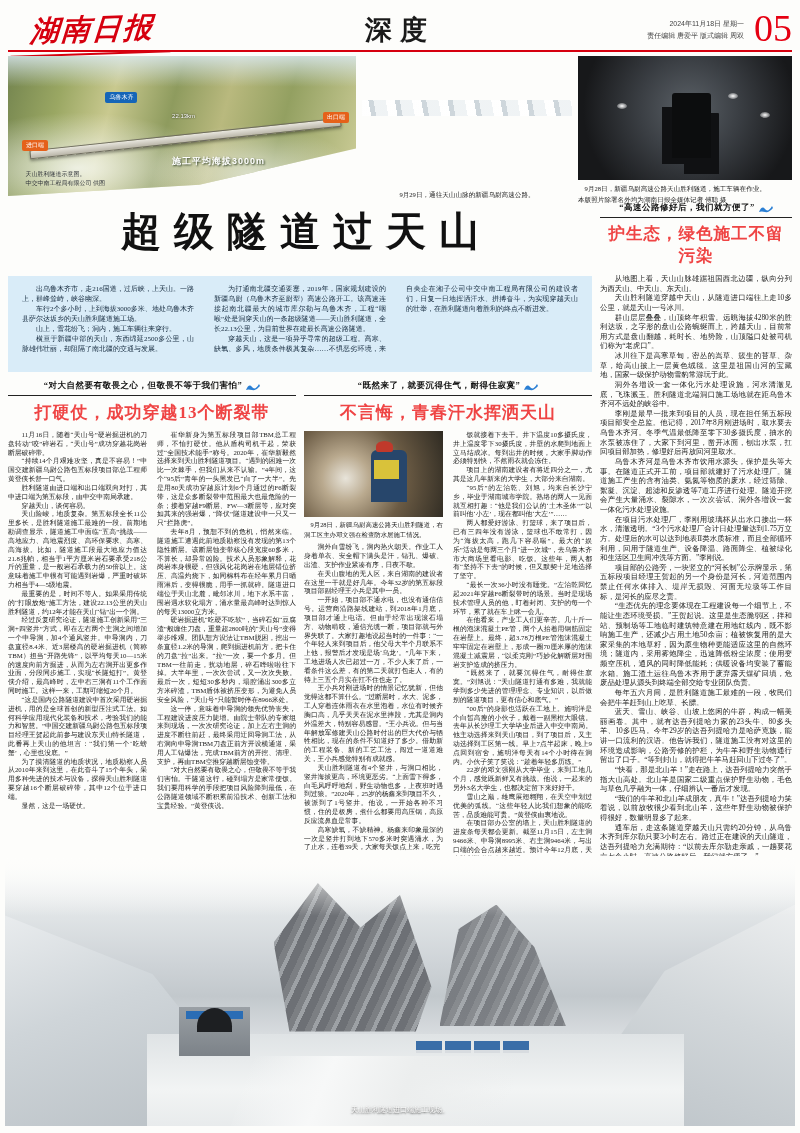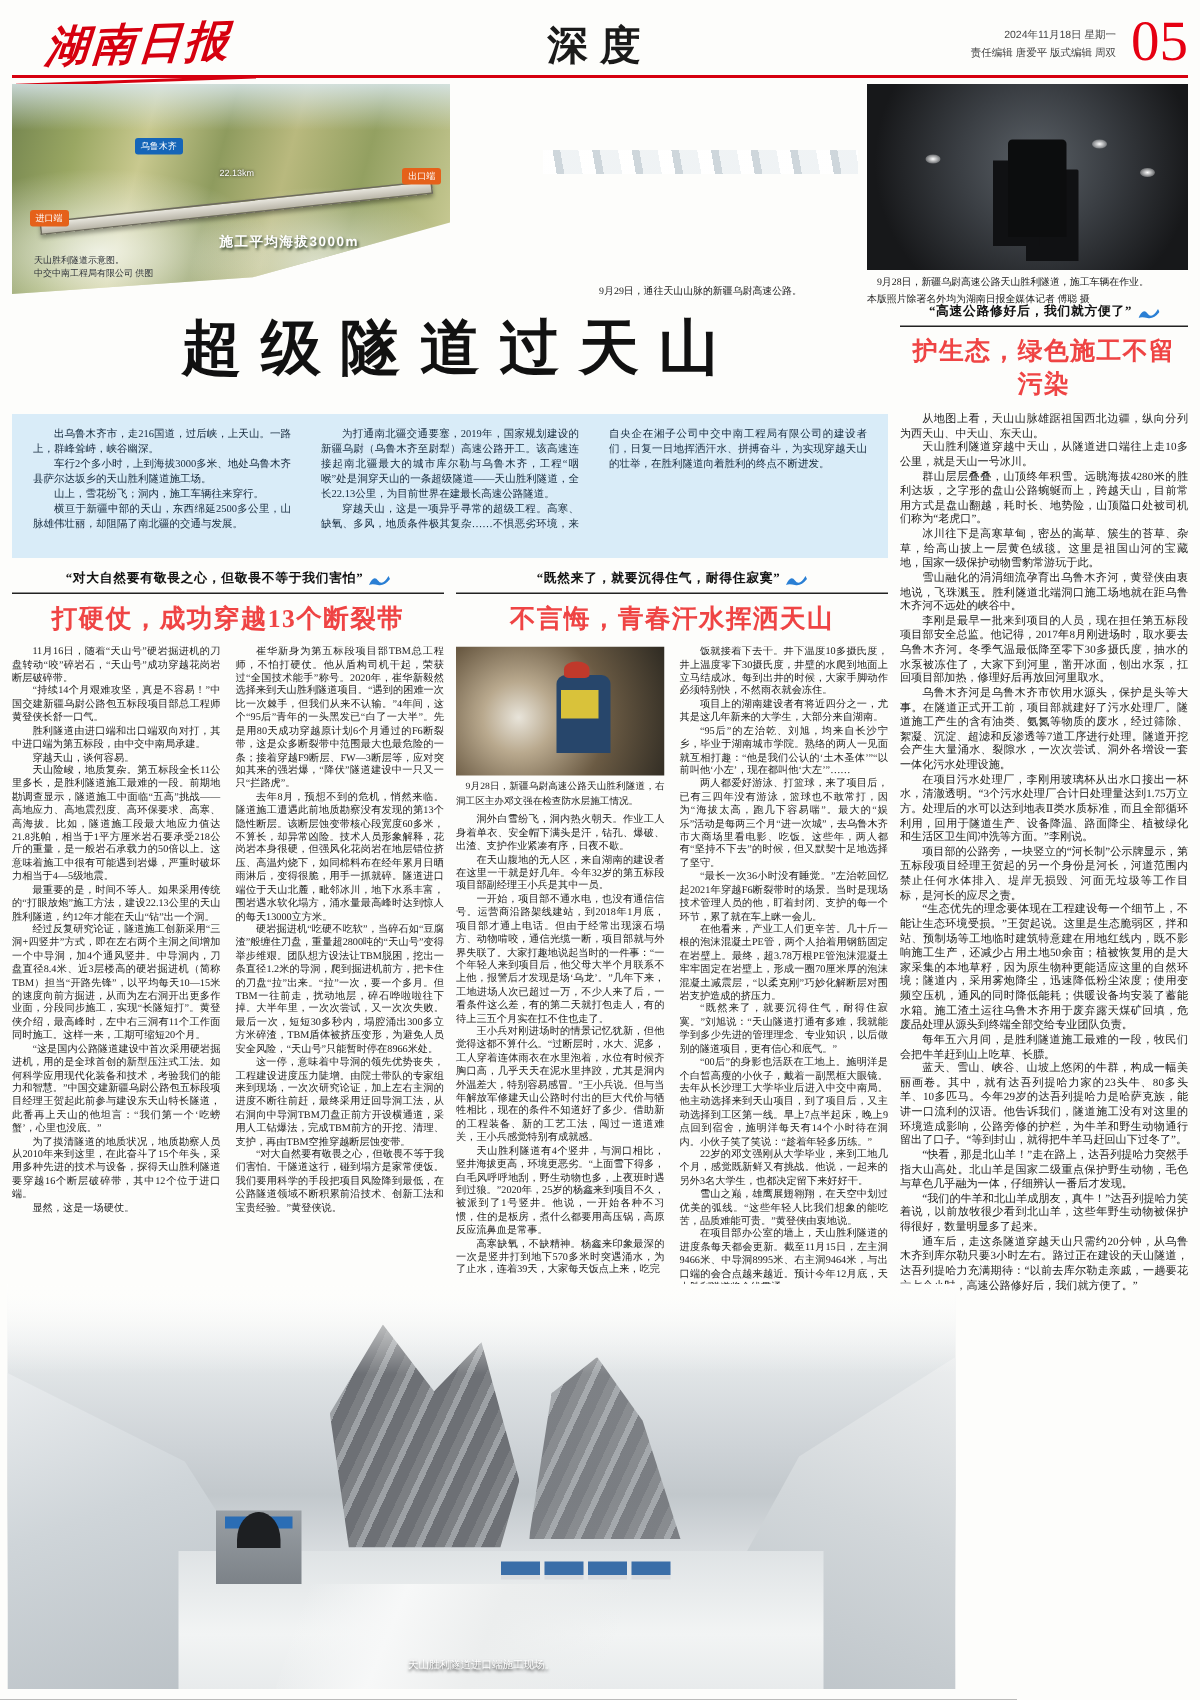--- a/index.html
+++ b/index.html
@@ -26,21 +26,21 @@
     font-family:"Liberation Sans","DejaVu Sans",sans-serif;
   }
   .pageno {
     position:absolute; right:8px; top:6px; font-size:38px; color:#e60012;
     font-family:"Liberation Serif",serif; font-weight:normal;
   }
   .header-rule { position:absolute; left:8px; right:8px; top:50px; height:2px; background:#d6000f; }
   
   figure { position:absolute; overflow:hidden; }
   .map-photo {
-    left:8px; top:56px; width:292px; height:140px;
+    left:8px; top:56px; width:348px; height:140px;
     clip-path:polygon(0 0,100% 0,100% 66%,55% 92%,0 100%);
     background:
       linear-gradient(180deg, rgba(220,235,245,.8) 0%, rgba(255,255,255,0) 22%),
       radial-gradient(ellipse at 20% 80%, rgba(250,252,250,.8), transparent 35%),
       radial-gradient(ellipse at 70% 85%, rgba(245,248,244,.7), transparent 30%),
       linear-gradient(105deg,#72834e 0%,#9aa763 16%,#c9c98f 30%,#8e9b5e 46%,#b9b97e 60%,#93a061 76%,#cfcf9a 100%);
   }
   .tunnel-line {
     position:absolute; left:6%; right:4%; top:56%; height:9px;
     background:linear-gradient(180deg,#e8e6de,#b9b5a8); border:1px solid #6d6a5e;
@@ -113,21 +113,21 @@
   .vest { position:absolute; left:50%; top:34%; width:18%; height:22%; background:#d9c23a; }
   .sec2-caption { font-size:6.4px; line-height:1.5; color:#222; text-indent:1em; margin-bottom:4px; }
   
   .aside { position:absolute; left:600px; top:202px; width:192px; }
   .aside .sec-headline { font-size:16.5px; }
   .aside-body { height:604px; overflow:hidden; text-align:justify;
     font-size:7.4px; line-height:1.3; color:#1c1c1c; }
   .aside-body .para { text-indent:2em; }
   
   .bottom-photo {
-    left:5px; top:856px; width:632px; height:270px;
+    left:5px; top:856px; width:790px; height:270px;
     background:linear-gradient(180deg,#ffffff 0%,#f0f2f3 10%,#e0e4e6 22%,#ced3d7 40%,#c2c8cc 52%,#d8dcdf 66%,#edeff0 82%,#e4e7e8 100%);
   }
   .fade-top { position:absolute; left:0; right:0; top:0; height:60px;
     background:linear-gradient(180deg,#fdfdfb, rgba(253,253,251,0)); }
   .crag { position:absolute; background:repeating-linear-gradient(115deg,#7c7f83 0 6px,#9da1a5 6px 10px,#6d7075 10px 18px); }
   .crag1 { left:34%; top:10%; width:20%; height:55%; clip-path:polygon(10% 100%,0 40%,28% 0,55% 30%,80% 8%,100% 70%,90% 100%); }
   .crag2 { left:55%; top:18%; width:16%; height:45%; clip-path:polygon(0 100%,15% 20%,45% 0,75% 35%,100% 100%); opacity:.85;}
   .slope-l { position:absolute; left:0; bottom:0; width:34%; height:78%;
     background:linear-gradient(160deg,#e9ecee 0%,#cfd5d9 40%,#b7bec3 100%);
     clip-path:polygon(0 0,55% 28%,100% 100%,0 100%); }
@@ -289,21 +289,21 @@
           <path d="M0,8 Q3,1 6,5 Q9,9 13,2 L14,4 Q10,9 6,8 Q2,7 0,8 Z" fill="#2a7fd4"></path>
         </svg>
     </div>
     <div class="kicker-rule"></div>
     <h2 class="sec-headline">护生态，绿色施工不留污染</h2>
     <div class="aside-body">
         <p class="para">从地图上看，天山山脉雄踞祖国西北边疆，纵向分列为西天山、中天山、东天山。</p>
         <p class="para">天山胜利隧道穿越中天山，从隧道进口端往上走10多公里，就是天山一号冰川。</p>
         <p class="para">群山层层叠叠，山顶终年积雪。远眺海拔4280米的胜利达坂，之字形的盘山公路蜿蜒而上，跨越天山，目前常用方式是盘山翻越，耗时长、地势险，山顶隘口处被司机们称为“老虎口”。</p>
         <p class="para">冰川往下是高寒草甸，密丛的嵩草、簇生的苔草、杂草，给高山披上一层黄色绒毯。这里是祖国山河的宝藏地，国家一级保护动物雪豹常游玩于此。</p>
-        <p class="para">雪山融化的涓涓细流孕育出乌鲁木齐河，黄登侠由衷地说，飞珠溅玉。胜利隧道北端洞口施工场地就在距乌鲁木齐河不远处的峡谷中。</p>
+        <p class="para">洞外各增设一套一体化污水处理设施，河水清澈见底，飞珠溅玉。胜利隧道北端洞口施工场地就在距乌鲁木齐河不远处的峡谷中。</p>
         <p class="para">李刚是最早一批来到项目的人员，现在担任第五标段项目部安全总监。他记得，2017年8月刚进场时，取水要去乌鲁木齐河。冬季气温最低降至零下30多摄氏度，抽水的水泵被冻住了，大家下到河里，凿开冰面，刨出水泵，扛回项目部加热，修理好后再放回河里取水。</p>
         <p class="para">乌鲁木齐河是乌鲁木齐市饮用水源头，保护是头等大事。在隧道正式开工前，项目部就建好了污水处理厂。隧道施工产生的含有油类、氨氮等物质的废水，经过筛除、絮凝、沉淀、超滤和反渗透等7道工序进行处理。隧道开挖会产生大量涌水、裂隙水，一次次尝试、洞外各增设一套一体化污水处理设施。</p>
         <p class="para">在项目污水处理厂，李刚用玻璃杯从出水口接出一杯水，清澈透明。“3个污水处理厂合计日处理量达到1.75万立方。处理后的水可以达到地表Ⅱ类水质标准，而且全部循环利用，回用于隧道生产、设备降温、路面降尘、植被绿化和生活区卫生间冲洗等方面。”李刚说。</p>
         <p class="para">项目部的公路旁，一块竖立的“河长制”公示牌显示，第五标段项目经理王贺起的另一个身份是河长，河道范围内禁止任何水体排入、堤岸无损毁、河面无垃圾等工作目标，是河长的应尽之责。</p>
         <p class="para">“生态优先的理念要体现在工程建设每一个细节上，不能让生态环境受损。”王贺起说。这里是生态脆弱区，拌和站、预制场等工地临时建筑特意建在用地红线内，既不影响施工生产，还减少占用土地50余亩；植被恢复用的是大家采集的本地草籽，因为原生物种更能适应这里的自然环境；隧道内，采用雾炮降尘，迅速降低粉尘浓度；使用变频空压机，通风的同时降低能耗；供暖设备均安装了蓄能水箱。施工渣土运往乌鲁木齐用于废弃露天煤矿回填，危废品处理从源头到终端全部交给专业团队负责。</p>
         <p class="para">每年五六月间，是胜利隧道施工最难的一段，牧民们会把牛羊赶到山上吃草、长膘。</p>
         <p class="para">蓝天、雪山、峡谷、山坡上悠闲的牛群，构成一幅美丽画卷。其中，就有达吾列提哈力家的23头牛、80多头羊、10多匹马。今年29岁的达吾列提哈力是哈萨克族，能讲一口流利的汉语。他告诉我们，隧道施工没有对这里的环境造成影响，公路旁修的护栏，为牛羊和野生动物通行留出了口子。“等到封山，就得把牛羊马赶回山下过冬了”。</p>
         <p class="para">“快看，那是北山羊！”走在路上，达吾列提哈力突然手指大山高处。北山羊是国家二级重点保护野生动物，毛色与草色几乎融为一体，仔细辨认一番后才发现。</p>
         <p class="para">“我们的牛羊和北山羊成朋友，真牛！”达吾列提哈力笑着说，以前放牧很少看到北山羊，这些年野生动物被保护得很好，数量明显多了起来。</p>
         <p class="para">通车后，走这条隧道穿越天山只需约20分钟，从乌鲁木齐到库尔勒只要3小时左右。路过正在建设的天山隧道，达吾列提哈力充满期待：“以前去库尔勒走亲戚，一趟要花六七个小时，高速公路修好后，我们就方便了。”</p>

